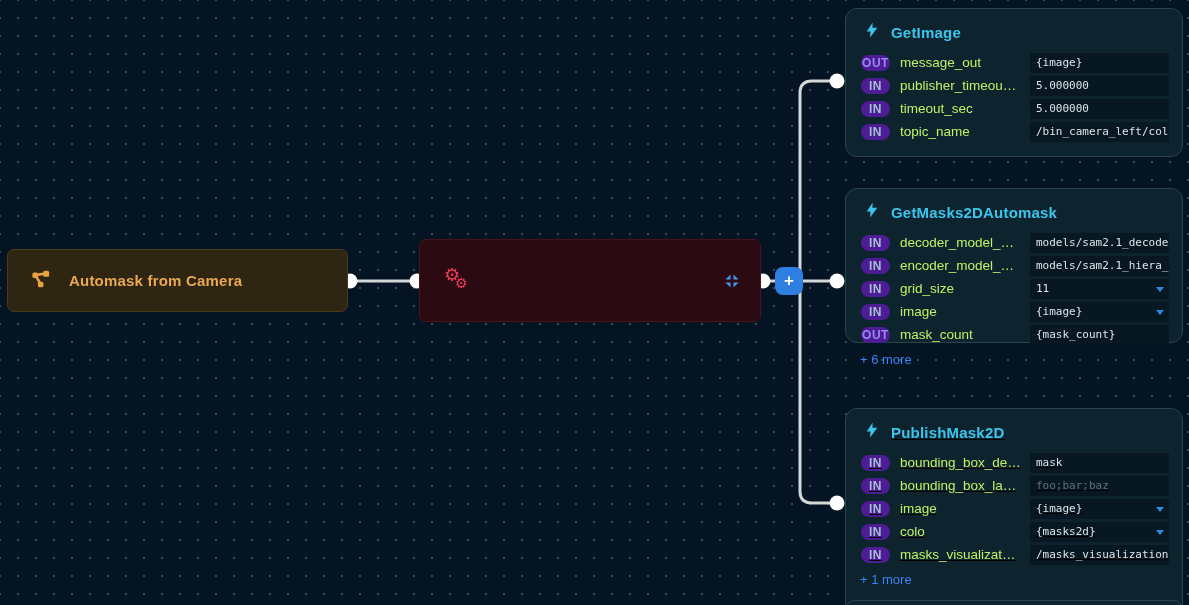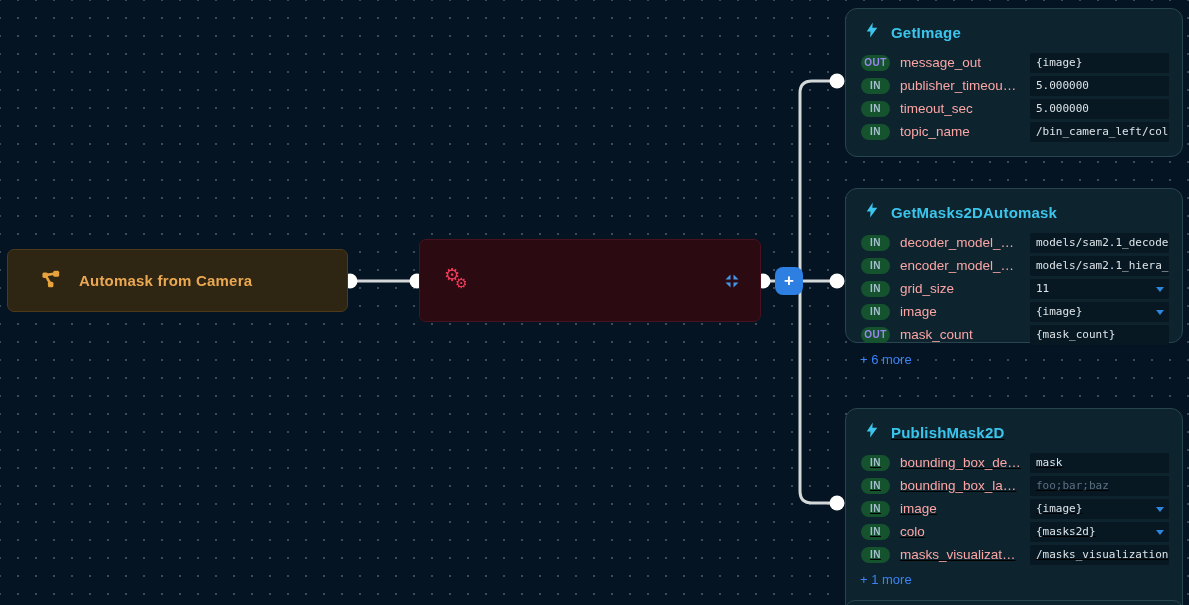--- a/index.html
+++ b/index.html
@@ -16,21 +16,21 @@
   
   svg.wires { position:absolute; left:0; top:0; width:1189px; height:605px; }
   .wire { stroke:#d5d8d9; stroke-width:3; fill:none; }
   .port { fill:#ffffff; }
 
   
   .node { position:absolute; border-radius:7px; display:flex; align-items:center; }
   .node-automask {
     left:7px; top:249px; width:341px; height:63px;
     background:#2f2513; border:1px solid #4c3a1a;
-    padding-left:32px; gap:17px;
+    padding-left:22px; gap:17px;
   }
   .node-automask .node-title { color:#eaa852; font-size:15px; font-weight:bold; letter-spacing:.2px; }
   .node-sequence {
     left:419px; top:239px; width:342px; height:83px;
     background:#2b0a12; border:1px solid #4a121e;
     padding-left:24px; gap:16px;
   }
   .seq-text .node-title { color:#f2455f; font-size:16px; font-weight:bold; }
   .seq-text .node-subtitle { color:#ee6078; font-size:12.5px; margin-top:3px; }
   .gears { position:relative; width:26px; height:30px; color:#f23b59; font-family:"DejaVu Sans", sans-serif; }
@@ -54,27 +54,27 @@
   }
   .card-1 { top:8px;   height:149px; }
   .card-2 { top:188px; height:155px; }
   .card-3 { top:408px; height:220px;text-decoration:underline; }
   .card-stub { top:600px; height:14px; border-radius:10px 10px 0 0; padding:0; }
   .card-header { height:30px; margin-bottom:4px; display:flex; align-items:center; padding-left:17px; }
   .card-title { color:#3cc5ec; font-size:15px; font-weight:bold; margin-left:10px; letter-spacing:.2px; }
   .row { height:23px; display:flex; align-items:center; padding:0 13px 0 15px; }
   .badge {
     width:29px; min-width:29px; height:16px; border-radius:8px;
-    background:#14532d; color:#a6bfd0;
-    font-size:10px; font-weight:bold; letter-spacing:.5px;
+    background:#4c1d95; color:#a6bfd0;
+    font-size:12px; font-weight:bold; letter-spacing:.5px;
     display:flex; align-items:center; justify-content:center;
   }
   .badge.out { color:#9b87f4; }
   .row-label {
-    color:#fca5a5; font-size:13.5px; margin-left:10px; flex:1;
+    color:#bef264; font-size:13.5px; margin-left:10px; flex:1;
     white-space:nowrap; overflow:hidden;
   }
   .field {
     position:relative; width:139px; min-width:139px; height:20px;
     background:#071823; border-radius:1px;
     display:flex; align-items:center; padding:0 4px 0 6px;
     overflow:hidden; cursor:text;
   }
   .value {
     font-family:"DejaVu Sans Mono", monospace; font-size:11px; color:#dde4e8;

